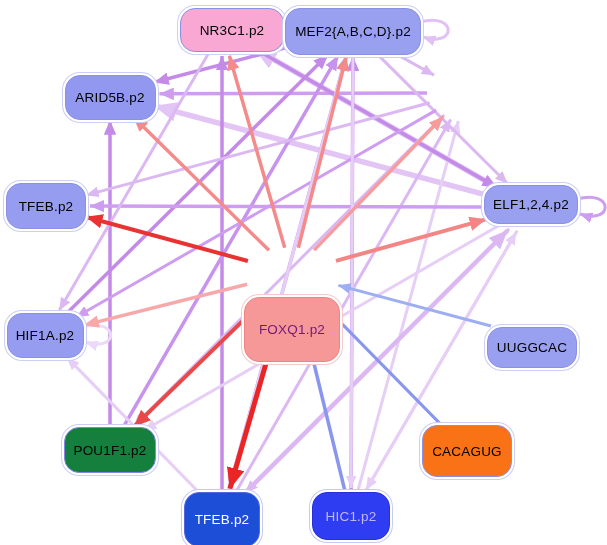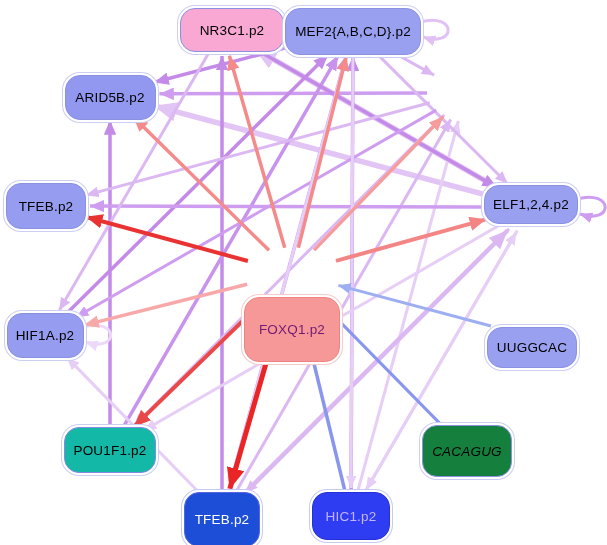--- a/index.html
+++ b/index.html
@@ -150,24 +150,24 @@
       </div>
       <div class="node" style="left: 244px; top: 249.5px; width: 96px; height: 65px; background: rgb(247, 152, 152); color: #701a75; border: 1px solid rgb(239, 130, 130); box-shadow: rgb(255, 255, 255) 0px 0px 0px 2px, rgb(245, 202, 202) 0px 0px 0px 3px; margin-top: 47px;">
         <span>FOXQ1.p2</span>
       </div>
       <div class="node" style="left: 6.5px; top: 312.5px; width: 77px; height: 45px; background: rgb(150, 156, 240); color: rgb(0, 0, 0); border: 1px solid rgb(138, 144, 226); box-shadow: rgb(255, 255, 255) 0px 0px 0px 2px, rgb(204, 206, 244) 0px 0px 0px 3px;">
         <span>HIF1A.p2</span>
       </div>
       <div class="node" style="left: 487px; top: 316.5px; width: 90px; height: 41px; background: rgb(154, 160, 240); color: rgb(0, 0, 0); border: 1px solid rgb(138, 144, 226); box-shadow: rgb(255, 255, 255) 0px 0px 0px 2px, rgb(204, 206, 244) 0px 0px 0px 3px; margin-top: 10px;">
         <span>UUGGCAC</span>
       </div>
-      <div class="node" style="left: 64px; top: 427px; width: 92px; height: 46px; background: #14b8a6; color: rgb(0, 0, 0); border: 1px solid rgb(129, 137, 228); box-shadow: rgb(255, 255, 255) 0px 0px 0px 2px, rgb(204, 206, 244) 0px 0px 0px 3px;">
+      <div class="node" style="left: 64px; top: 427px; width: 92px; height: 46px; background: #15803d; color: rgb(0, 0, 0); border: 1px solid rgb(129, 137, 228); box-shadow: rgb(255, 255, 255) 0px 0px 0px 2px, rgb(204, 206, 244) 0px 0px 0px 3px;">
         <span>POU1F1.p2</span>
       </div>
-      <div class="node" style="left: 422px; top: 425px; width: 90px; height: 52px; background: #15803d; color: rgb(0, 0, 0); border: 1px solid rgb(138, 144, 226); box-shadow: rgb(255, 255, 255) 0px 0px 0px 2px, rgb(204, 206, 244) 0px 0px 0px 3px; font-style: italic;">
+      <div class="node" style="left: 422px; top: 425px; width: 90px; height: 52px; background: #f97316; color: rgb(0, 0, 0); border: 1px solid rgb(138, 144, 226); box-shadow: rgb(255, 255, 255) 0px 0px 0px 2px, rgb(204, 206, 244) 0px 0px 0px 3px;">
         <span>CACAGUG</span>
       </div>
       <div class="node" style="left: 184px; top: 492px; width: 76px; height: 55px; background: #1d4ed8; color: rgb(255, 255, 255); border: 1px solid rgb(85, 102, 222); box-shadow: rgb(255, 255, 255) 0px 0px 0px 2px, rgb(198, 202, 242) 0px 0px 0px 3px;">
         <span>TFEB.p2</span>
       </div>
       <div class="node" style="left: 312px; top: 492px; width: 78px; height: 48px; background: rgb(46, 60, 242); color: #c4b5fd; border: 1px solid rgb(36, 48, 216); box-shadow: rgb(255, 255, 255) 0px 0px 0px 2px, rgb(198, 202, 242) 0px 0px 0px 3px;">
         <span>HIC1.p2</span>
       </div>
     </div>
 </div>

